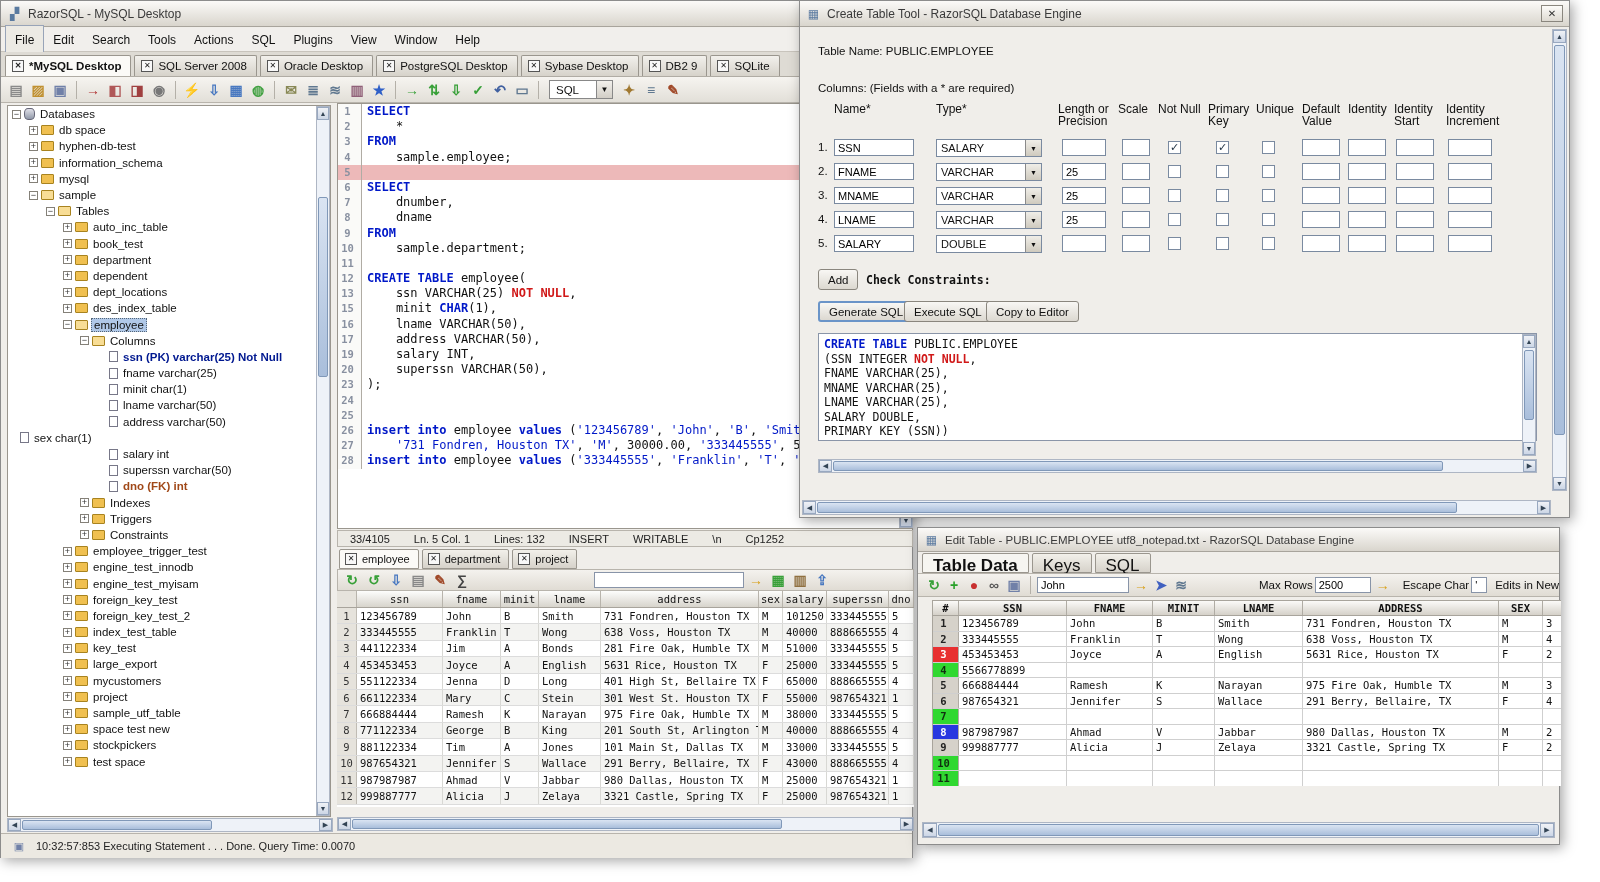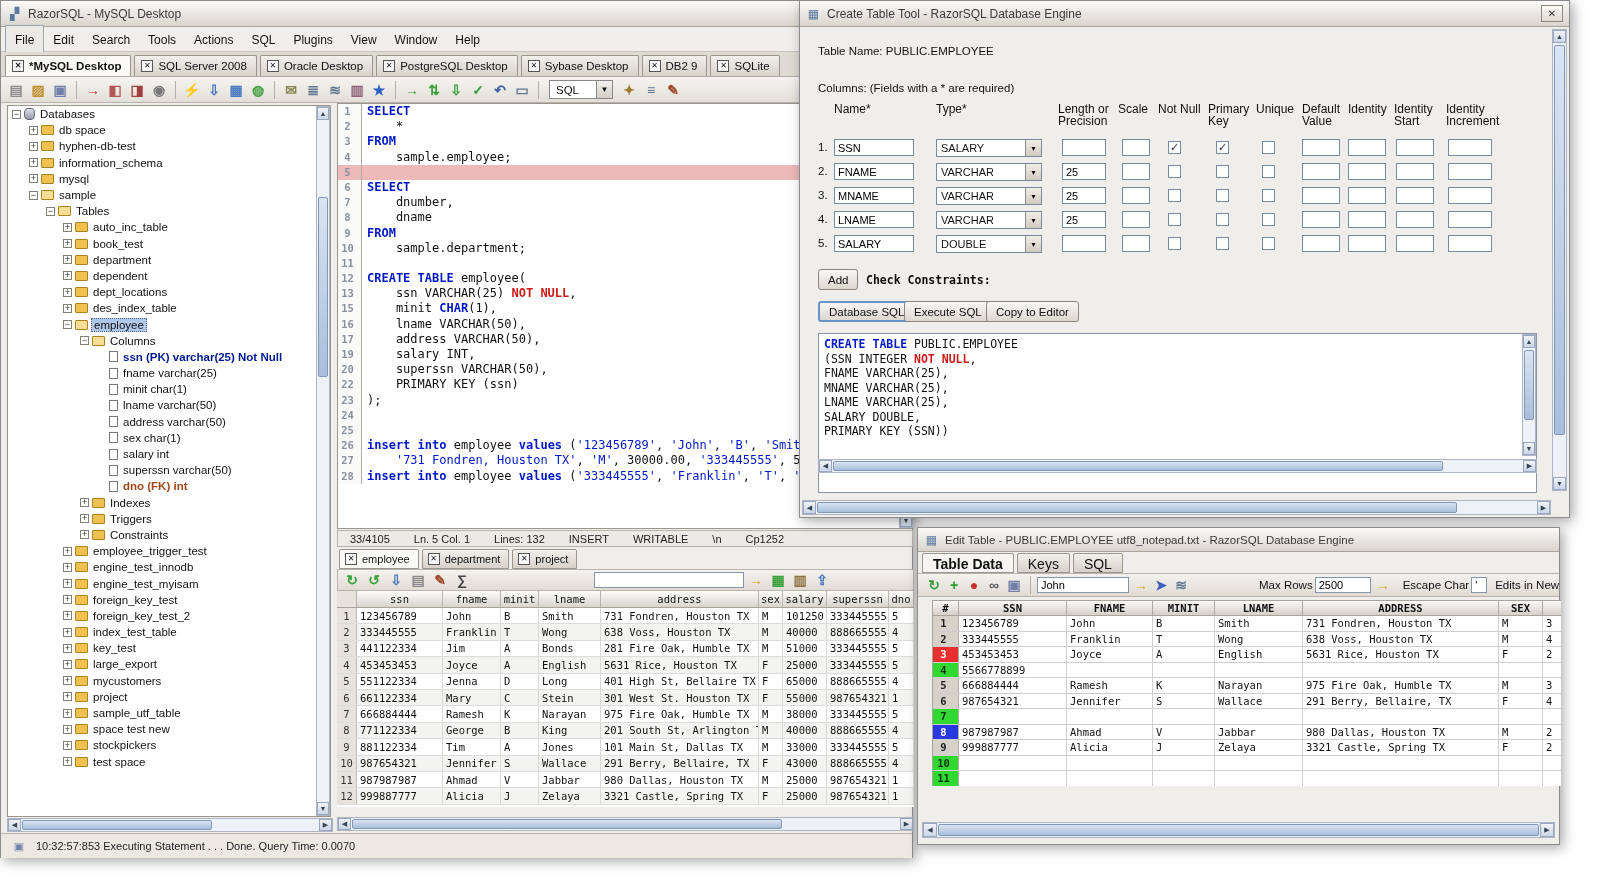--- a/index.html
+++ b/index.html
@@ -70,25 +70,25 @@
 .ct-head{position:absolute;font-size:12px;line-height:12px;white-space:pre-line;text-align:left}
 .ct-num{position:absolute;font-size:11.5px}
 input.ct{position:absolute;height:17px;border:1px solid #7a8aa0;font-size:11px;padding:0 3px;background:#fff;font-family:"Liberation Sans",sans-serif}
 .ct-select{position:absolute;height:18px;border:1px solid #7a8aa0;background:#fff;display:flex;font-size:11px}
 .ct-select .v{flex:1;padding:2px 4px;white-space:nowrap;overflow:hidden}
 .ct-select .a{width:16px;background:linear-gradient(#f0eee8,#cfcabe);border-left:1px solid #8a8a8a;display:flex;align-items:center;justify-content:center;font-size:7px}
 .ct-cb{position:absolute;width:13px;height:13px;border:1px solid #7a8aa0;background:#fff;font-size:11px;line-height:11px;text-align:center;color:#234}
 .btn{position:absolute;height:21px;background:linear-gradient(#f8f7f4,#dcd8d0);border:1px solid #8a867e;border-radius:3px;font-size:11.5px;display:flex;align-items:center;justify-content:center;padding:0 9px;white-space:nowrap}
 .btn.focus{border:2px solid #6a94c8}
 .checklabel{position:absolute;font-family:"DejaVu Sans Mono",monospace;font-weight:bold;font-size:11.5px}
-.sqlbox{position:absolute;left:18px;top:332px;width:719px;height:160px;background:#fff;border:1px solid #8a95a8;font-family:"DejaVu Sans Mono",monospace;font-size:11.5px;line-height:14.5px;padding:3px 5px;white-space:pre;overflow:hidden}
+.sqlbox{position:absolute;left:18px;top:332px;width:719px;height:108px;background:#fff;border:1px solid #8a95a8;font-family:"DejaVu Sans Mono",monospace;font-size:11.5px;line-height:14.5px;padding:3px 5px;white-space:pre;overflow:hidden}
 
 #edit{left:917px;top:527px;width:643px;height:318px}
 .etabs{position:absolute;left:4px;top:25px;height:20px;display:flex;gap:3px}
-.etab{padding:2px 10px;font-size:14px;background:linear-gradient(#f2f0ea,#d6d2ca);border:1px solid #9a968e;border-radius:2px 2px 0 0;white-space:nowrap}
+.etab{padding:2px 10px;font-size:17px;background:linear-gradient(#f2f0ea,#d6d2ca);border:1px solid #9a968e;border-radius:2px 2px 0 0;white-space:nowrap}
 .etab.sel{background:#f6f5f1;font-weight:bold}
 .etoolbar{position:absolute;left:0;top:45px;right:0;height:24px;background:linear-gradient(#f4f2ee,#e0dcd4);border-top:1px solid #b8b4ac;border-bottom:1px solid #b8b4ac;display:flex;align-items:center;gap:2px;padding:0 6px;overflow:hidden;font-size:11.5px;white-space:nowrap}
 .egrid{position:absolute;left:14px;top:72px;width:629px;height:186px;background:#fff;overflow:hidden;font-family:"DejaVu Sans Mono",monospace;font-size:10.5px;border-left:1px solid #a8a49c}
 .egh{display:flex;height:16px;background:linear-gradient(#fbfaf8,#d5d1c9);border-top:1px solid #a8a49c;border-bottom:1px solid #a8a49c;font-weight:bold}
 .egh .hc{border-right:1px solid #b0aca4;display:flex;align-items:center;justify-content:center;overflow:hidden}
 .egr{display:flex;height:15.5px;border-bottom:1px solid #cfcfcf}
 .egut{border-right:1px solid #b0aca4;display:flex;align-items:center;justify-content:center;flex:none;font-weight:bold}
 .g-gray{background:#d6d2ca;color:#222}
 .g-red{background:#e83030;color:#fff}
 .g-green{background:#30d830;color:#103010}
@@ -277,21 +277,21 @@
         <div class="trow" style="padding-left: 89px;">
           <span class="expspace"></span>
           <span class="ico-doc"></span>
           <span class="tlabel">lname varchar(50)</span>
         </div>
         <div class="trow" style="padding-left: 89px;">
           <span class="expspace"></span>
           <span class="ico-doc"></span>
           <span class="tlabel">address varchar(50)</span>
         </div>
-        <div class="trow" style="padding-left: 89px;">
+        <div class="trow" style="">
           <span class="expspace"></span>
           <span class="ico-doc"></span>
           <span class="tlabel">sex char(1)</span>
         </div>
         <div class="trow" style="padding-left: 89px;">
           <span class="expspace"></span>
           <span class="ico-doc"></span>
           <span class="tlabel">salary int</span>
         </div>
         <div class="trow" style="padding-left: 89px;">
@@ -467,24 +467,20 @@
         <span class="egut">17</span>
         <span class="ecode"><span class="tok-p">    address VARCHAR(50),</span></span>
       </div>
       <div class="eline">
         <span class="egut">19</span>
         <span class="ecode"><span class="tok-p">    salary INT,</span></span>
       </div>
       <div class="eline">
         <span class="egut">20</span>
         <span class="ecode"><span class="tok-p">    superssn VARCHAR(50),</span></span>
-      </div>
-      <div class="eline">
-        <span class="egut">22</span>
-        <span class="ecode"><span class="tok-p">    PRIMARY KEY (ssn)</span></span>
       </div>
       <div class="eline">
         <span class="egut">23</span>
         <span class="ecode"><span class="tok-p">);</span></span>
       </div>
       <div class="eline">
         <span class="egut">24</span>
         <span class="ecode"></span>
       </div>
       <div class="eline">
@@ -812,21 +808,21 @@
       <span class="ct-cb" style="left: 368px; top: 236px;"></span>
       <span class="ct-cb" style="left: 416px; top: 236px;"></span>
       <span class="ct-cb" style="left: 462px; top: 236px;"></span>
       <input class="ct" style="left: 502px; top: 234px; width: 38px;">
       <input class="ct" style="left: 548px; top: 234px; width: 38px;">
       <input class="ct" style="left: 596px; top: 234px; width: 38px;">
       <input class="ct" style="left: 648px; top: 234px; width: 44px;">
     </div>
   <div class="btn" style="left:18px;top:268px">Add</div>
   <div class="checklabel" style="left:66px;top:272px">Check Constraints:</div>
-  <div class="btn focus" style="left:18px;top:300px">Database SQL</div>
+  <div class="btn focus" style="left:18px;top:300px">Generate SQL</div>
   <div class="btn" style="left:104px;top:300px">Execute SQL</div>
   <div class="btn" style="left:186px;top:300px">Copy to Editor</div>
   <div class="sqlbox" id="create-sql"><div><span class="tok-k">CREATE TABLE</span><span class="tok-p"> PUBLIC.EMPLOYEE</span></div><div><span class="tok-p">(SSN INTEGER </span><span class="tok-r">NOT NULL</span><span class="tok-p">,</span></div><div><span class="tok-p">FNAME VARCHAR(25),</span></div><div><span class="tok-p">MNAME VARCHAR(25),</span></div><div><span class="tok-p">LNAME VARCHAR(25),</span></div><div><span class="tok-p">SALARY DOUBLE,</span></div><div><span class="tok-p">PRIMARY KEY (SSN))</span></div></div>
   <div class="sb" style="left:722px;top:333px;width:14px;height:122px">
     <div class="ar" style="top:0;left:0;right:0;height:13px">▲</div>
     <div class="th" style="left:1px;right:1px;top:15px;height:70px"></div>
     <div class="ar" style="bottom:0;left:0;right:0;height:13px">▼</div>
   </div>
   <div class="sb" style="left:18px;top:458px;width:719px;height:14px">
     <div class="ar" style="left:0;top:0;bottom:0;width:13px">◀</div>

